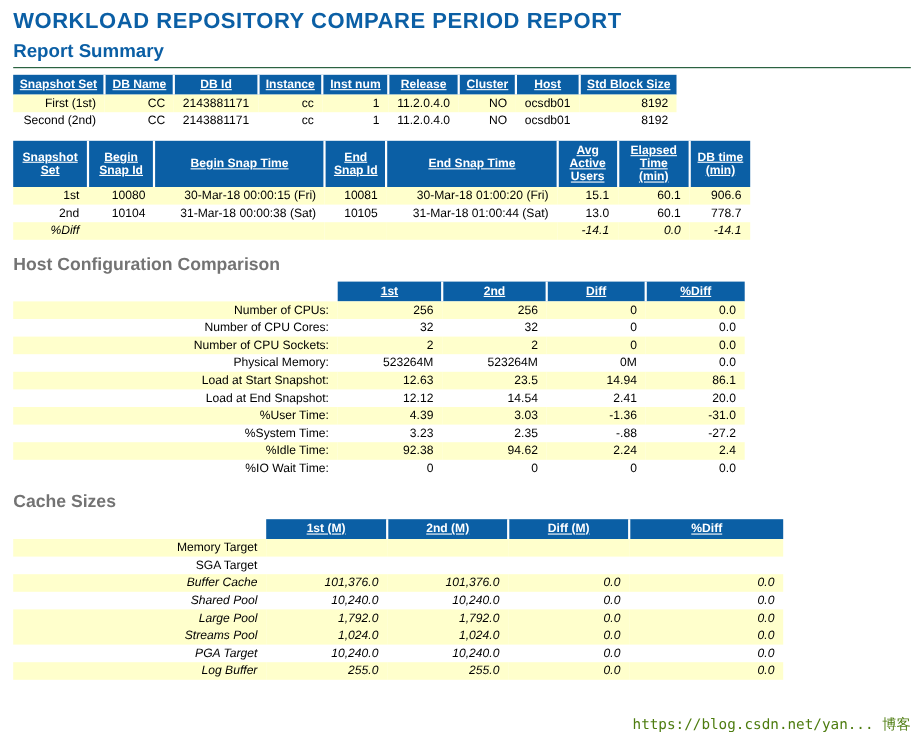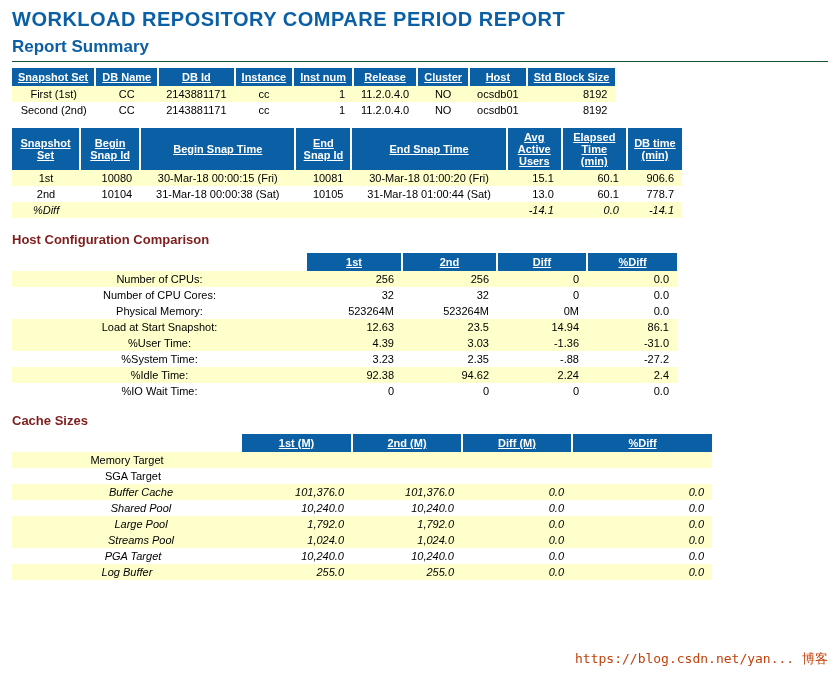--- a/index.html
+++ b/index.html
@@ -20,50 +20,50 @@
   }
   h2.section-title {
     color: #0B5FA5;
     font-size: 17px;
     font-weight: bold;
     margin: 6px 0 6px 0;
     border-bottom: 1px solid #14532d;
     padding-bottom: 4px;
   }
   h3.sub-title {
-    color: #7f1d1d;
-    font-size: 13px;
+    color: #737373;
+    font-size: 16px;
     font-weight: bold;
     margin: 14px 0 6px 0;
   }
   table { border-collapse: collapse; margin: 4px 0 10px 0; }
   th {
     background: #0B5FA5;
     color: #fff;
     font-size: 11px;
     font-weight: bold;
     padding: 4px 8px;
     text-align: center;
     border-right: 2px solid #fff;
   }
   th:last-child { border-right: none; }
   td { padding: 2px 8px; font-size: 11px; }
   tr.stripe td { background: #FFFFCC; }
   tr.diffrow td { background: #FFFFCC; font-style: italic; }
   .r { text-align: right; }
-  .l { text-align: center; }
+  .l { text-align: right; }
   .indent1 td:first-child { padding-left: 20px; }
   .indent2 td:first-child { padding-left: 36px; }
   .thin th { padding: 3px 6px; text-decoration: underline; }
   .it { font-style: italic; }
   .watermark {
     position: absolute;
     right: 12px;
     bottom: 6px;
-    color: #c2410c;
+    color: #4d7c0f;
     font-size: 13px;
     font-family: monospace;
     pointer-events: none;
   }
 </style>
 </head>
 <body>
 
 <h1 class="page-title">WORKLOAD REPOSITORY COMPARE PERIOD REPORT</h1>
 <h2 class="section-title">Report Summary</h2>
@@ -191,33 +191,47 @@
         <td class="r">0</td>
         <td class="r">0.0</td>
       </tr>
       <tr>
         <td class="l">Number of CPU Cores:</td>
         <td class="r">32</td>
         <td class="r">32</td>
         <td class="r">0</td>
         <td class="r">0.0</td>
       </tr>
+      <tr class="stripe">
+        <td class="l">Number of CPU Sockets:</td>
+        <td class="r">2</td>
+        <td class="r">2</td>
+        <td class="r">0</td>
+        <td class="r">0.0</td>
+      </tr>
       <tr>
         <td class="l">Physical Memory:</td>
         <td class="r">523264M</td>
         <td class="r">523264M</td>
         <td class="r">0M</td>
         <td class="r">0.0</td>
       </tr>
       <tr class="stripe">
         <td class="l">Load at Start Snapshot:</td>
         <td class="r">12.63</td>
         <td class="r">23.5</td>
         <td class="r">14.94</td>
         <td class="r">86.1</td>
+      </tr>
+      <tr>
+        <td class="l">Load at End Snapshot:</td>
+        <td class="r">12.12</td>
+        <td class="r">14.54</td>
+        <td class="r">2.41</td>
+        <td class="r">20.0</td>
       </tr>
       <tr class="stripe">
         <td class="l">%User Time:</td>
         <td class="r">4.39</td>
         <td class="r">3.03</td>
         <td class="r">-1.36</td>
         <td class="r">-31.0</td>
       </tr>
       <tr>
         <td class="l">%System Time:</td>

